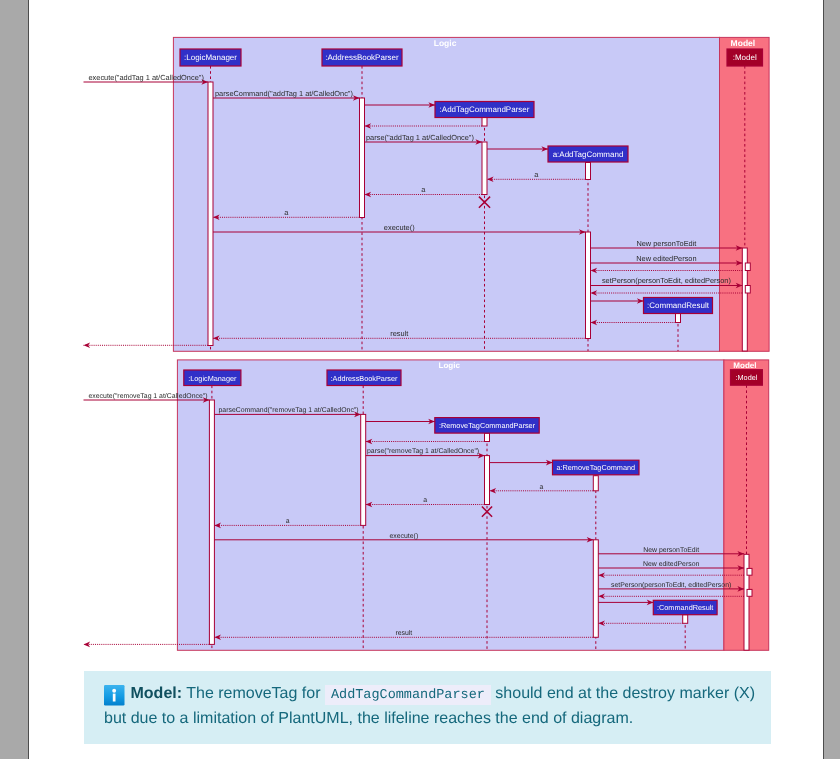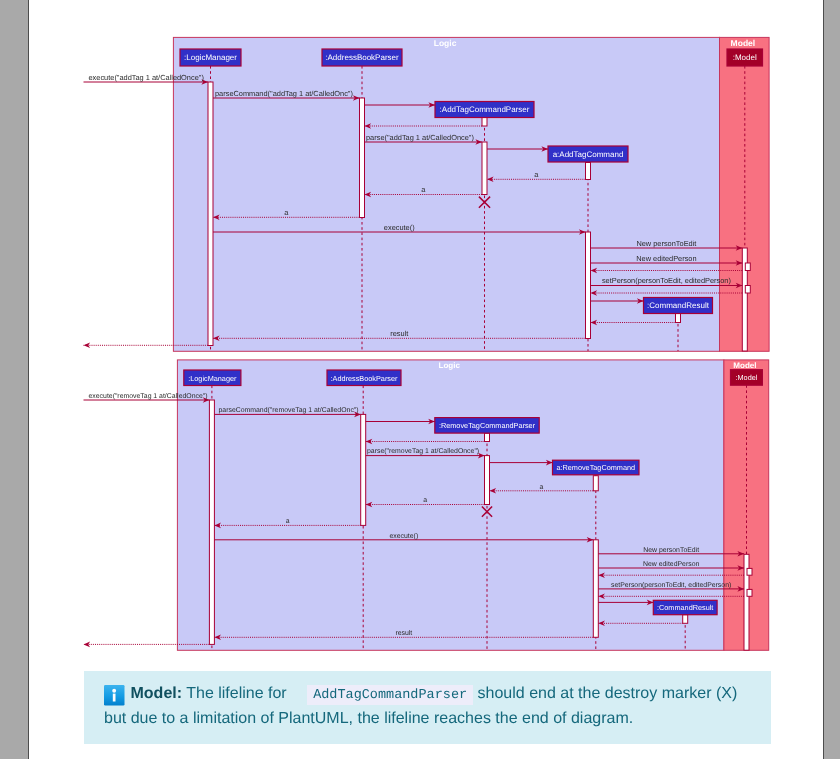--- a/index.html
+++ b/index.html
@@ -15,21 +15,21 @@
   svg.diagram{position:absolute;left:0;top:0;}
   .note{
     position:absolute;left:83.5px;top:670.5px;width:687.5px;height:73.5px;
     background:#d6eef4;color:#15687c;box-sizing:border-box;
     padding:11px 8px 0 20.5px;
     font-size:16px;line-height:23px;
   }
   .note .nb{font-weight:bold;color:#10505f;}
   .note code{
     font-family:"Liberation Mono",monospace;font-size:13.5px;
-    background:#ededfa;padding:2.8px 6px;color:#15687c;letter-spacing:0;margin-left:16px;
+    background:#ededfa;padding:2.8px 6px;color:#15687c;letter-spacing:0;
   }
   .note-ico{
     display:inline-block;width:20.5px;height:20.5px;vertical-align:-8px;margin-right:6px;
   }
 </style>
 </head>
 <body>
 
 <div id="page">
   <div class="gutter left"></div>
@@ -213,17 +213,17 @@
           <stop offset="0" stop-color="#3cb3ee"></stop>
               <stop offset="0.55" stop-color="#149ce4"></stop>
           <stop offset="1" stop-color="#0380cd"></stop>
         </linearGradient>
           </defs>
         <rect x="0" y="0" width="41" height="41" rx="2.5" ry="2.5" fill="url(#ig)"></rect>
         <circle cx="20.3" cy="11.6" r="3.9" fill="#fdfdfd"></circle>
         <rect x="17.6" y="17.2" width="5.4" height="15.8" fill="#fdfdfd"></rect>
       </svg>
     </span><span class="nb">Model:</span>
-    <span>The lifeline for</span>
+    <span>The removeTag for</span>
     <code>AddTagCommandParser</code>
     <span>should end at the destroy marker (X) but due to a limitation of PlantUML, the lifeline reaches the end of diagram.</span>
   </div>
 </div>
 
 </body></html>

